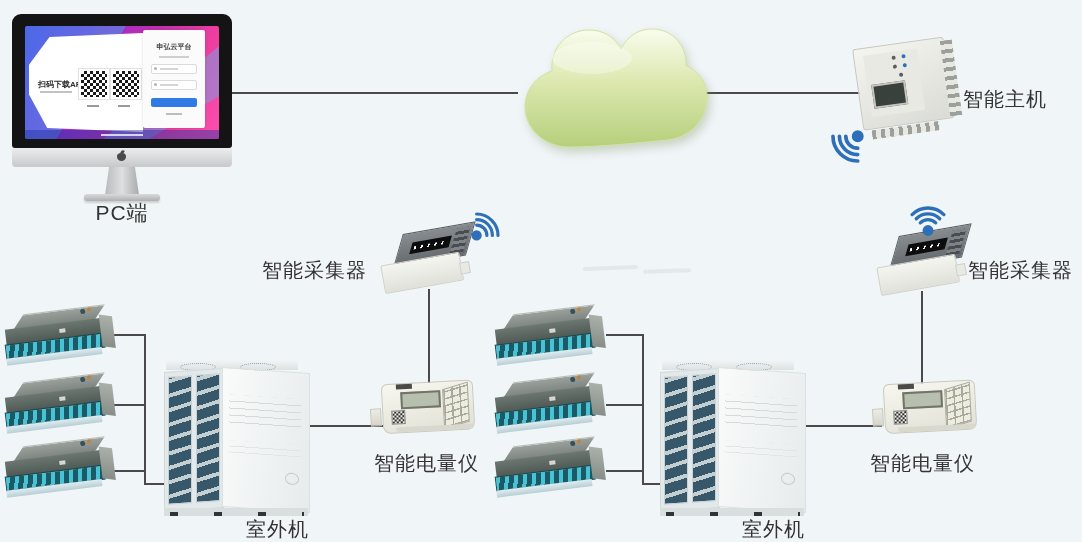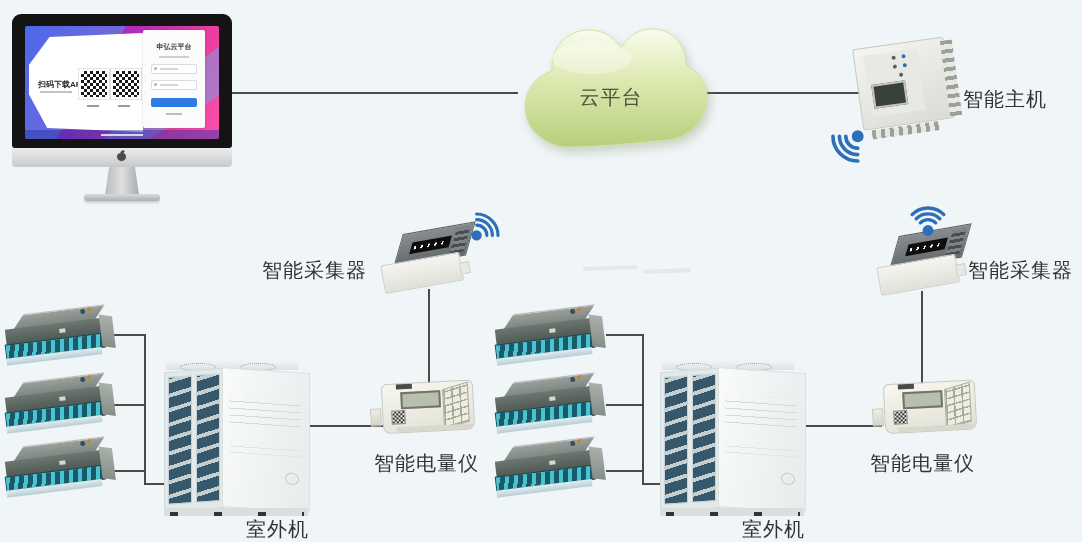--- a/index.html
+++ b/index.html
@@ -150,35 +150,35 @@
       <div class="screenband">
         <div class="bandtxt"></div>
       </div>
     </div>
     <div class="chin"></div>
     <div class="apl-body"></div>
     <div class="apl-leaf"></div>
     <div class="neck"></div>
     <div class="mbase"></div>
   </div>
+  <div class="lbl" style="left:12px;top:199px;width:220px;text-align:center;font-size:21px;">PC端</div>
 
   <div class="cloud">
     <svg width="198" height="133" viewBox="0 0 198 133">
       <defs>
         <linearGradient id="cg" x1="0" y1="0" x2="0" y2="1">
           <stop offset="0" stop-color="#f9fcee"></stop>
           <stop offset="0.45" stop-color="#dce8af"></stop>
           <stop offset="1" stop-color="#b6cf7c"></stop>
         </linearGradient>
       </defs>
       <path d="M57 125 C33 125 13 107 13 85 C13 68 24 54 40 49 C38 26 55 8 77 8 C91 8 103 15 109 27 C115 14 128 6 142 7 C161 8 175 24 174 44 C187 49 196 62 195 77 C194 99 177 116 155 118 C125 121 86 125 57 125 Z" fill="url(#cg)" stroke="#d3e2a0" stroke-width="1"></path>
       <ellipse cx="80" cy="36" rx="40" ry="16" fill="rgba(255,255,255,0.35)"></ellipse>
     </svg>
   </div>
-  <div class="lbl" style="left:512px;top:84px;width:198px;text-align:center;color:#4a5540;">云平台</div>
 
   <div class="host">
     <div class="host-body"></div>
     <div class="host-panel">
       <div class="dot" style="left:28px;top:4px;"></div>
       <div class="dot blue" style="left:38px;top:4px;"></div>
       <div class="dot" style="left:28px;top:13px;"></div>
       <div class="dot blue" style="left:38px;top:13px;"></div>
       <div class="dot" style="left:33px;top:22px;"></div>
       <div class="host-lcd"></div>

